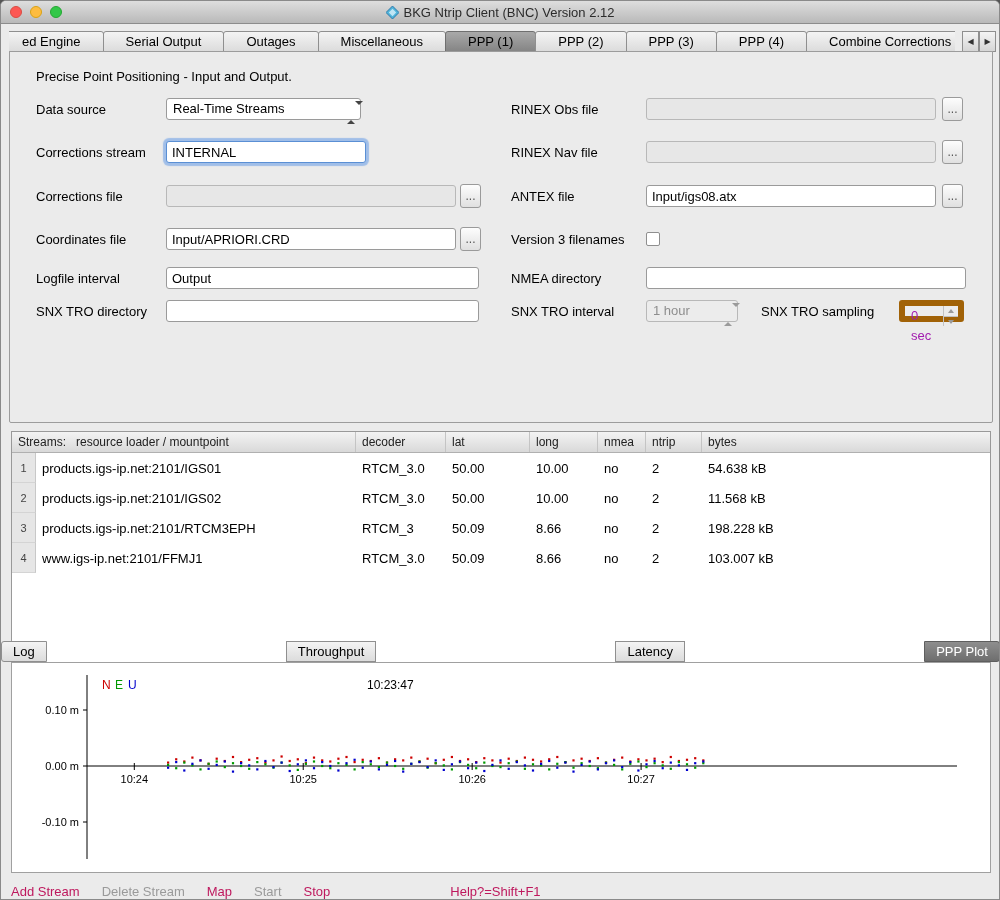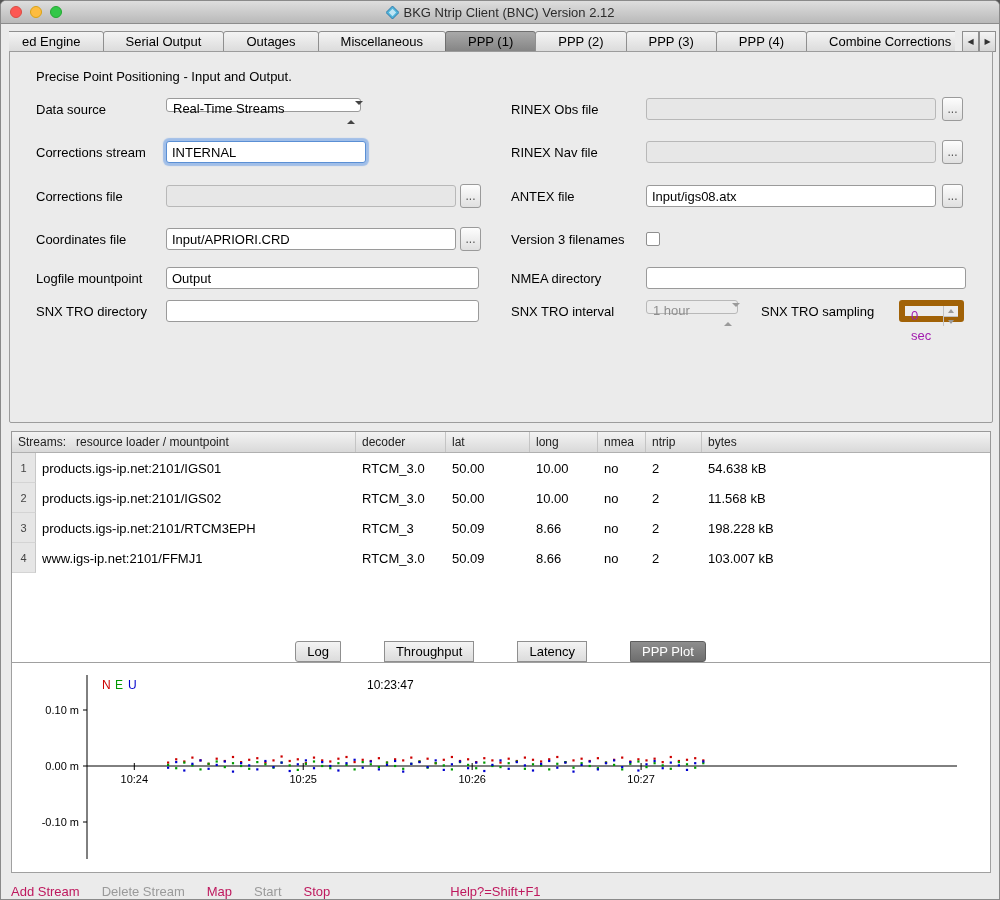--- a/index.html
+++ b/index.html
@@ -31,21 +31,21 @@
   .pane{position:absolute;left:8px;top:50px;width:984px;height:372px;border:1px solid #9c9c9c;
     background:#ebebeb;box-sizing:border-box;border-radius:0 0 2px 2px;}
   .label{position:absolute;font-size:13px;color:#000;white-space:nowrap;}
   .input{position:absolute;height:22px;background:#fff;border:1px solid #9a9a9a;border-radius:3px;
     font-size:13px;padding:0 5px;box-sizing:border-box;font-family:inherit;color:#000;outline:none;}
   .input.disabled{background:#e7e7e7;border-color:#b8b8b8;}
   .input.focused{border-color:#5a8fd4;box-shadow:0 0 1px 3px rgba(110,160,230,0.6);}
   .browse{position:absolute;width:21px;height:24px;background:linear-gradient(#fdfdfd,#e0e0e0);
     border:1px solid #9a9a9a;border-radius:3px;font-size:12px;color:#555;text-align:center;
     line-height:22px;box-sizing:border-box;}
-  .combo{position:absolute;height:14px;background:#fff;border:1px solid #9a9a9a;border-radius:3px;
+  .combo{position:absolute;height:22px;background:#fff;border:1px solid #9a9a9a;border-radius:3px;
     box-sizing:border-box;font-size:13px;padding:0 20px 0 6px;line-height:20px;white-space:nowrap;}
   .combo.disabled{background:#ececec;color:#8e8e8e;border-color:#b8b8b8;}
   .combo .arrows{position:absolute;right:5px;top:4px;width:8px;}
   .tri-up{width:0;height:0;border-left:4px solid transparent;border-right:4px solid transparent;
     border-bottom:4px solid #444;margin-bottom:2px;}
   .tri-down{width:0;height:0;border-left:4px solid transparent;border-right:4px solid transparent;
     border-top:4px solid #444;}
   .combo.disabled .tri-up{border-bottom-color:#9a9a9a;}
   .combo.disabled .tri-down{border-top-color:#9a9a9a;}
   .checkbox{position:absolute;width:14px;height:14px;background:#fff;border:1px solid #8f8f8f;
@@ -65,21 +65,21 @@
   .th{padding:3px 6px;border-right:1px solid #c4c4c4;box-sizing:border-box;white-space:pre;overflow:hidden;}
   .th.c0{width:344px;}.th.c1{width:90px;}.th.c2{width:84px;}.th.c3{width:68px;}
   .th.c4{width:48px;}.th.c5{width:56px;}.th.c6{flex:1;border-right:none;}
   .trow{display:flex;height:30px;font-size:13px;align-items:stretch;}
   .rownum{width:24px;background:#e6e6e6;border-right:1px solid #c8c8c8;border-bottom:1px solid #d4d4d4;
     color:#444;font-size:11px;display:flex;align-items:center;justify-content:center;box-sizing:border-box;}
   .td{display:flex;align-items:center;padding:0 6px;box-sizing:border-box;white-space:nowrap;overflow:hidden;}
   .td.c-mount{width:320px;}.td.c-dec{width:90px;}.td.c-lat{width:84px;}.td.c-long{width:68px;}
   .td.c-nmea{width:48px;}.td.c-ntrip{width:56px;}.td.c-bytes{flex:1;}
   
-  .ptabs{position:absolute;left:0;top:640px;width:100%;height:21px;display:flex;justify-content:center;gap:44px;}
+  .ptabs{position:absolute;left:0;top:640px;width:100%;height:21px;display:flex;justify-content:space-between;gap:44px;}
   .ptab{height:21px;line-height:19px;padding:0 11px;border:1px solid #8f8f8f;margin-right:-1px;
     background:linear-gradient(#f4f4f4,#dcdcdc);font-size:13px;box-sizing:border-box;}
   .ptab:first-child{border-radius:3px 0 0 3px;}
   .ptab:last-child{border-radius:0 3px 3px 0;}
   .ptab.selected{background:linear-gradient(#8e8e8e,#6e6e6e);color:#fff;border-color:#5e5e5e;}
   .plot-frame{position:absolute;left:10px;top:661px;width:980px;height:211px;background:#fff;
     border:1px solid #a0a0a0;box-sizing:border-box;}
   
   .statusbar{position:absolute;left:10px;top:880px;width:980px;height:20px;display:flex;align-items:center;}
   .status-item{margin-right:22px;font-size:13px;color:#be185d;white-space:nowrap;}
@@ -130,21 +130,21 @@
   <input class="input focused" style="left: 165px; top: 140px; width: 200px;" value="INTERNAL">
 
   <div class="label" style="left:35px;top:188px;">Corrections file</div>
   <input class="input disabled" style="left: 165px; top: 184px; width: 290px;" value="">
   <div class="browse" style="left:459px;top:183px;">...</div>
 
   <div class="label" style="left:35px;top:231px;">Coordinates file</div>
   <input class="input" style="left: 165px; top: 227px; width: 290px;" value="Input/APRIORI.CRD">
   <div class="browse" style="left:459px;top:226px;">...</div>
 
-  <div class="label" style="left:35px;top:270px;">Logfile mountpoint</div>
+  <div class="label" style="left:35px;top:270px;">Logfile interval</div>
   <input class="input" style="left: 165px; top: 266px; width: 313px;" value="Output">
 
   <div class="label" style="left:35px;top:303px;">SNX TRO directory</div>
   <input class="input" style="left: 165px; top: 299px; width: 313px;" value="">
 
   <div class="label" style="left:510px;top:101px;">RINEX Obs file</div>
   <input class="input disabled" style="left: 645px; top: 97px; width: 290px;" value="">
   <div class="browse" style="left:941px;top:96px;">...</div>
 
   <div class="label" style="left:510px;top:144px;">RINEX Nav file</div>

